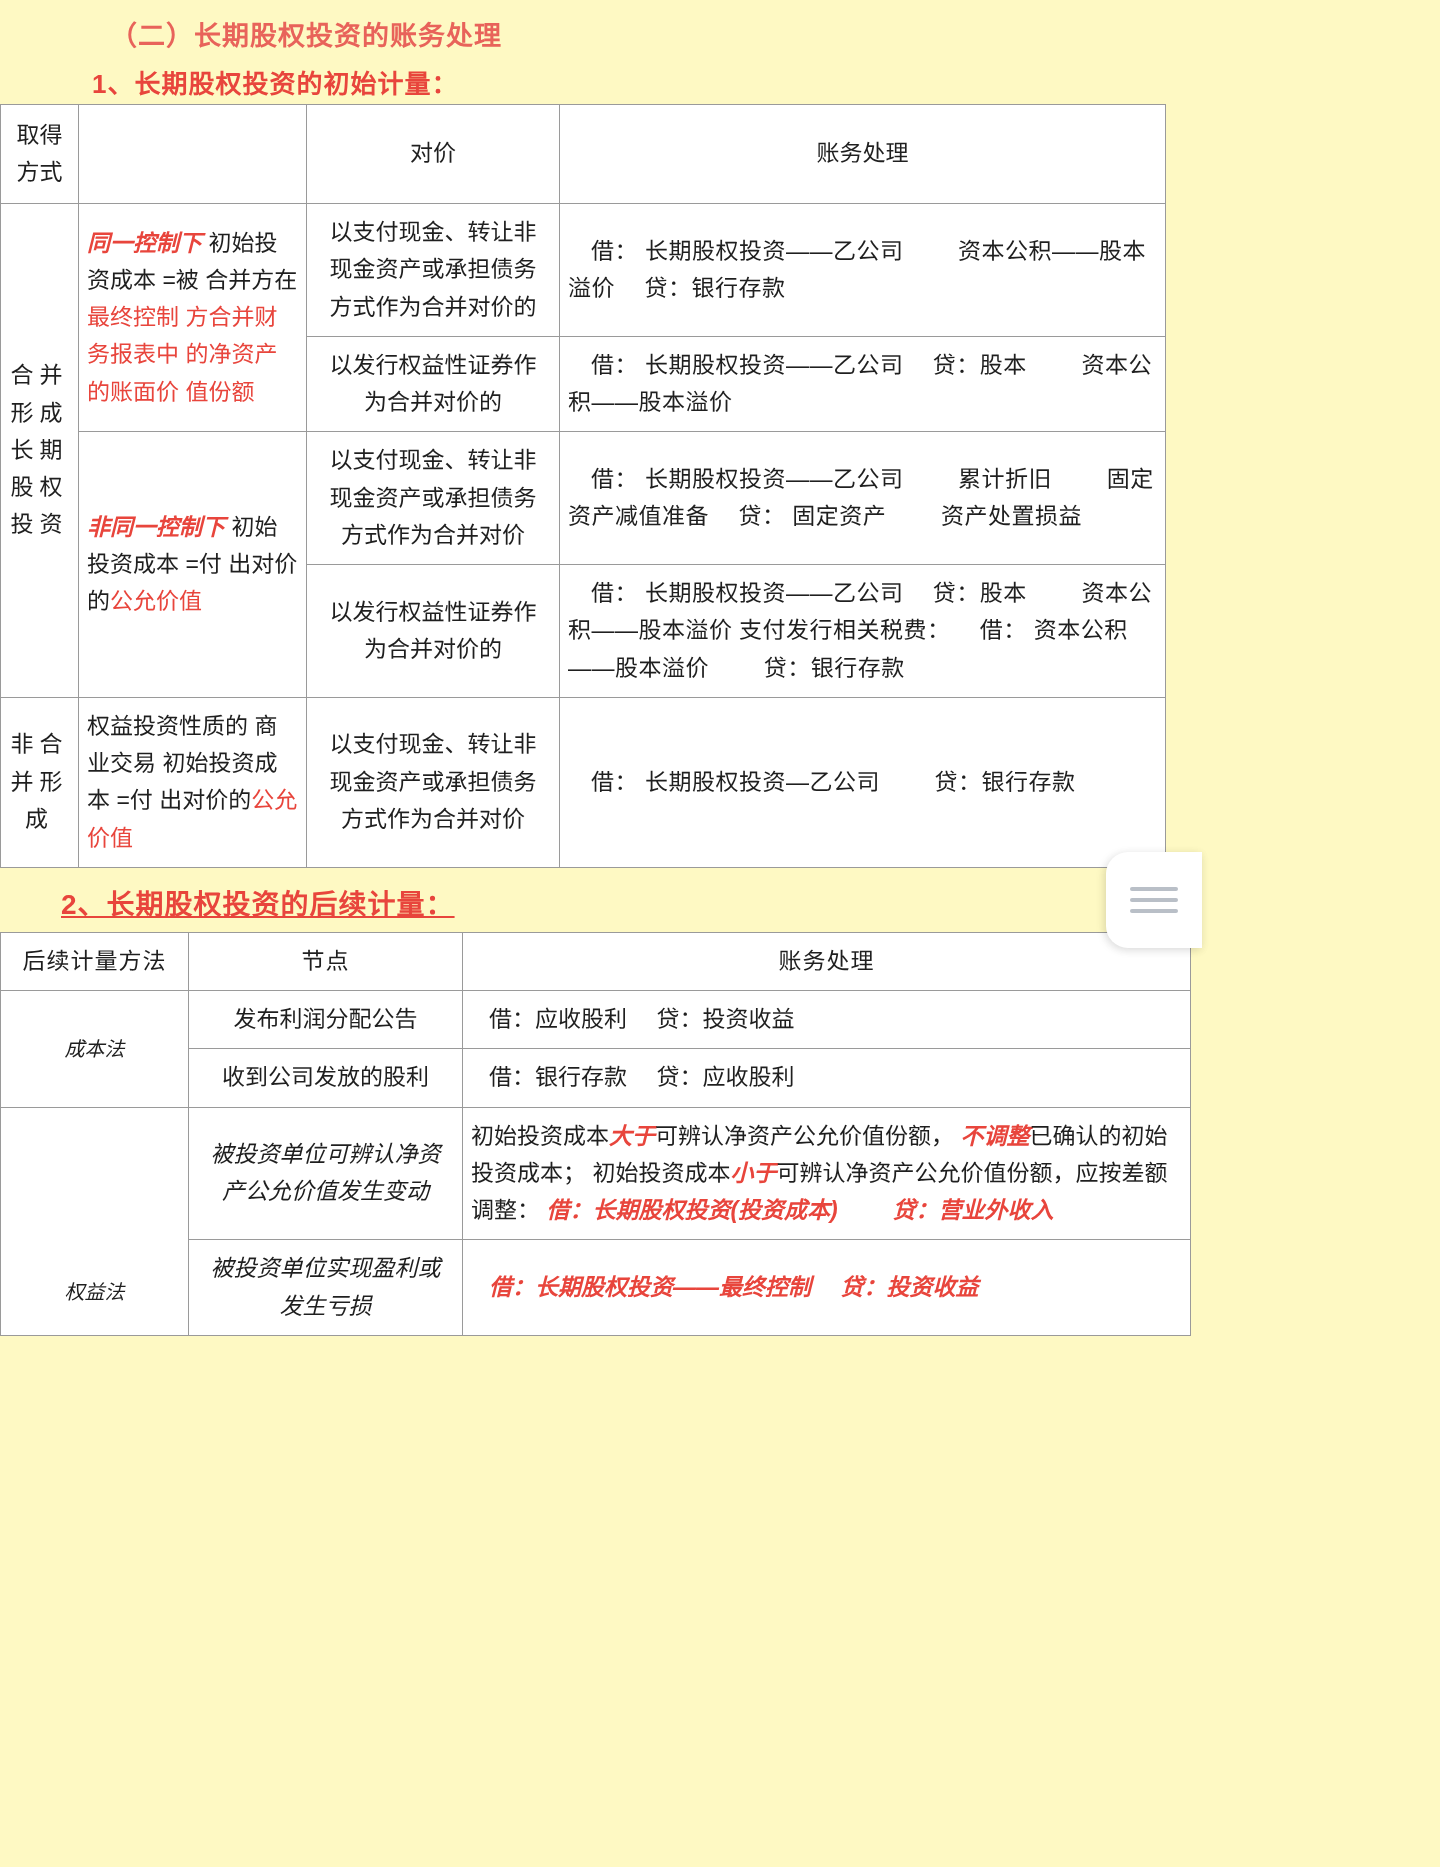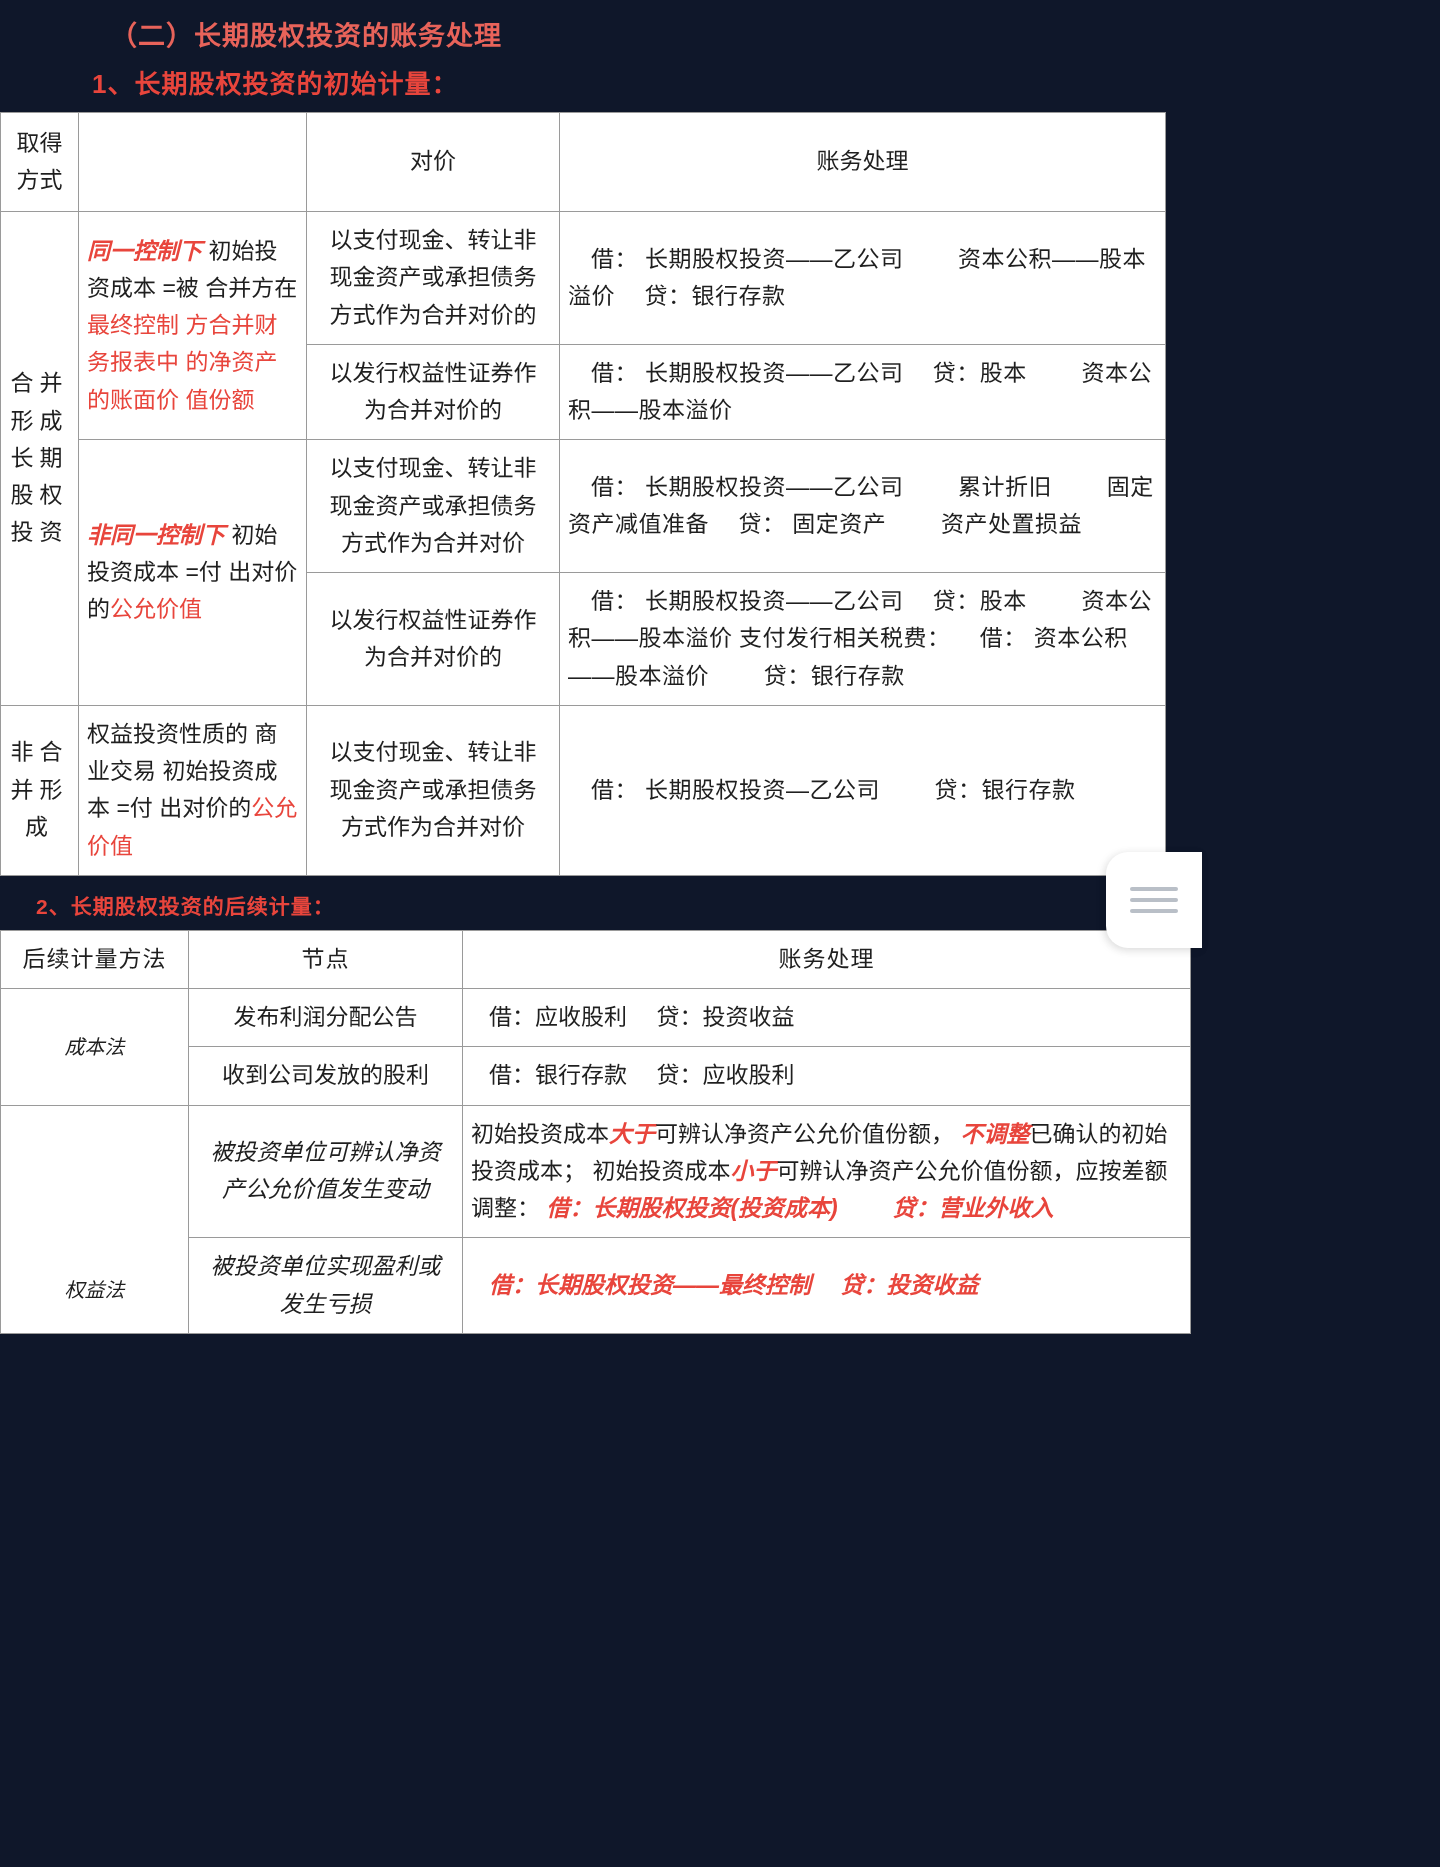--- a/index.html
+++ b/index.html
@@ -3,43 +3,44 @@
 <meta charset="utf-8">
 <title>长期股权投资的账务处理</title>
 <style>
   html,body{margin:0;padding:0;background:#ffffff;}
   body{
     width:1440px;
     font-family:"Liberation Sans","DejaVu Sans",sans-serif;
     color:#1f1f1f;
     -webkit-font-smoothing:antialiased;
   }
-  .page{position:relative;width:1440px;min-height:1867px;background:#0f172a;overflow:hidden;}
+  .page{position:relative;width:1440px;min-height:1867px;background:#fef9c3;overflow:hidden;}
 
   
   .h-main{
     color:#e8635a;
     font-size:27px;
     font-weight:600;
     margin:14px 0 0 110px;
     letter-spacing:1px;
   }
   .h-sub{
     color:#e8453c;
     font-size:26px;
     font-weight:700;
-    margin:10px 0 12px 92px;
+    margin:10px 0 4px 92px;
     letter-spacing:1px;
   }
   .h-sub2{
     color:#e8453c;
-    font-size:21px;
+    font-size:28px;
     font-weight:700;
-    margin:14px 0 10px 36px;
+    margin:14px 0 10px 61px;
     letter-spacing:1px;
+    text-decoration:underline;
   }
 
   
   table.grid{
     border-collapse:collapse;
     table-layout:fixed;
     background:#fff;
   }
   table.grid td,table.grid th{
     border:1px solid #9a9a9a;

